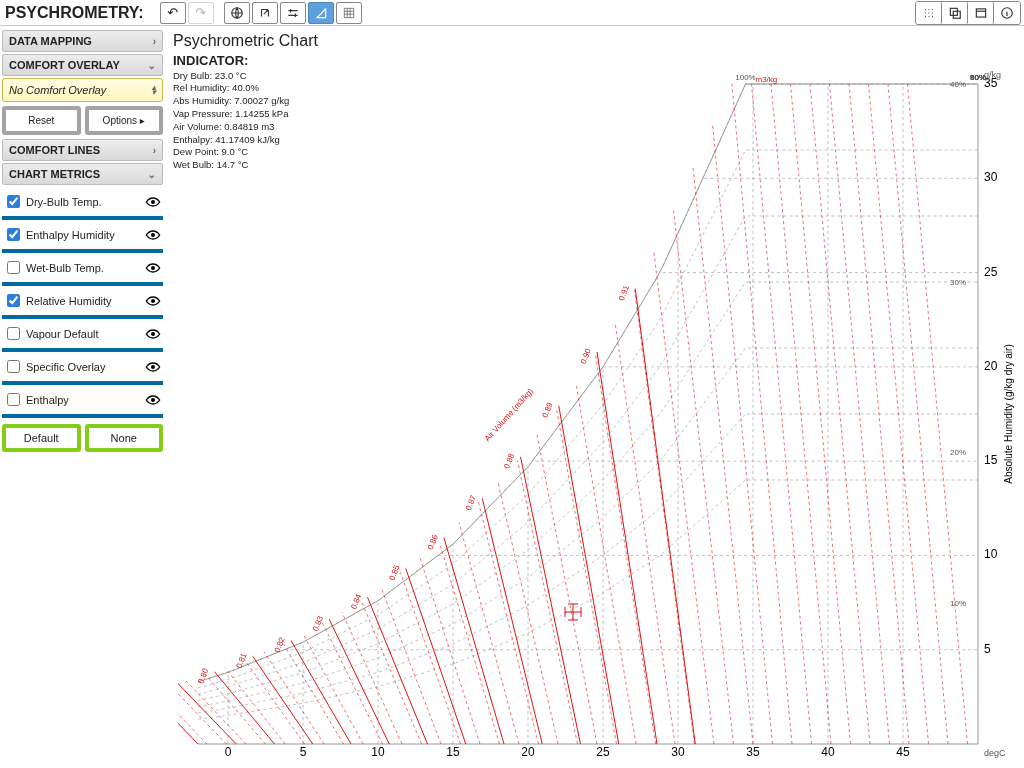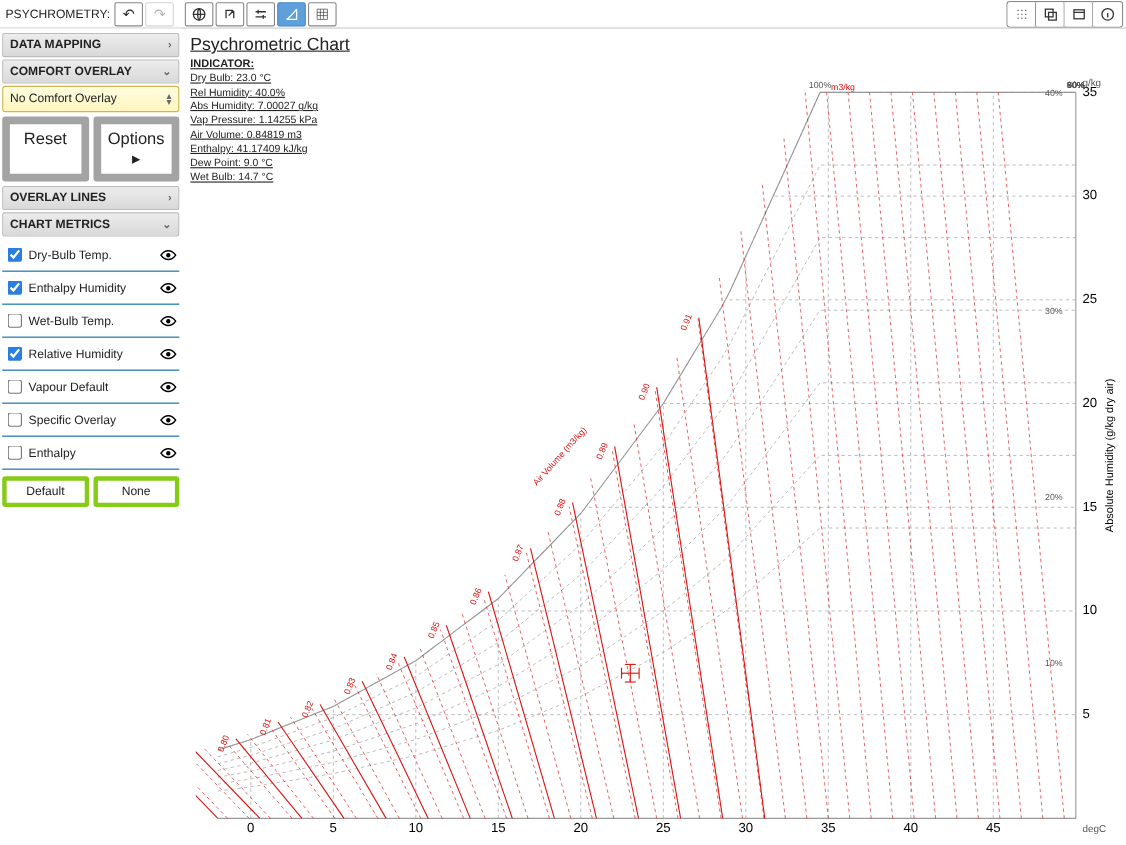--- a/index.html
+++ b/index.html
@@ -14,21 +14,21 @@
     background: #fff;
   }
   .toolbar {
     display: flex;
     align-items: center;
     padding: 1px 3px;
     border-bottom: 1px solid #ccc;
     background: #fff;
     height: 26px;
   }
-  .toolbar-label { font-weight: 400; font-size: 11px; margin-right: 4px; margin-left:2px;}
+  .toolbar-label { font-weight: 700; font-size: 16px; margin-right: 16px; margin-left:2px;}
   .tb-btn {
     border: 1px solid #888;
     background: #fff;
     width: 26px;
     height: 22px;
     margin-right: 2px;
     display: inline-flex;
     align-items: center;
     justify-content: center;
     font-size: 13px;
@@ -68,45 +68,46 @@
   .overlay-select{
     width:100%;
     padding:5px 6px;
     border:1px solid #ccb64d;
     background: linear-gradient(#fffce0,#fff6c0);
     border-radius:3px;
     font-size:11px;
     display:flex;
     justify-content:space-between;
     align-items:center;
+    font-style:italic;
   }
   .btn-row{display:flex; gap:4px; margin-top:4px;}
   .btn{
     flex:1;
-    border:7px solid #a3a3a3;
+    border:4px solid #a3a3a3;
     background:#fff;
     padding:5px 2px;
-    font-size:15px;
+    font-size:10px;
     border-radius:3px;
     text-align:center;
     cursor:pointer;
   }
   .btn-sm{flex:1; border:4px solid #84cc16; background:#fff; padding:4px; font-size:11px; border-radius:3px; display:flex; align-items:center; justify-content:center; cursor:pointer;}
   .metric-row{
     display:flex; align-items:center;
     padding:5px 1px;
-    border-bottom:1px solid #0369a1;
+    border-bottom:4px solid #0369a1;
     font-size:11px;
   }
   .chk{width:13px;height:13px;margin-right:6px; accent-color:#2a7de1;}
   .eye{ margin-left:auto; width:18px; height:14px; display:inline-flex; align-items:center; justify-content:center; cursor:pointer;}
-  .chart-area{flex:1; position:relative; padding:6px 0 0 8px;text-decoration:underline;}
+  .chart-area{flex:1; position:relative; padding:6px 0 0 8px;}
   .title{font-size:16px; font-weight:400; margin:0;}
   .indicator{font-size:9.5px; line-height:1.35; margin-top:2px;}
-  .indicator b{font-size:10px;}
+  .indicator b{font-size:13px;}
   svg.chart{position:absolute; right:6px; top:38px;}
   .gridline{stroke:#999; stroke-dasharray:3,3; stroke-width:.6;}
   .red-line{stroke:#d11; stroke-width:1;}
   .red-dash{stroke:#d11; stroke-width:.6; stroke-dasharray:3,3;}
   .frame{stroke:#999; fill:none; stroke-width:1;}
   .xlabel{font-size:10px; text-anchor:middle;}
   .ylabel{font-size:10px; text-anchor:middle;}
   .top-lbl{font-size:8px; text-anchor:middle; fill:#555;}
   .unit{font-size:9px; fill:#555;}
   .volume-lbl{font-size:8px; fill:#d11;}
@@ -197,21 +198,21 @@
       <div class="overlay-select">
         <span>No Comfort Overlay</span>
         <span style="font-size:9px;color:#666;line-height:5px;">▴<br>▾</span>
       </div>
       <div class="btn-row">
         <div class="btn">Reset</div>
         <div class="btn"><span>Options</span> ▸</div>
       </div>
     </div>
     <div class="panel-header">
-      <span>OVERLAY LINES</span>
+      <span>COMFORT LINES</span>
       <span class="chevron">›</span>
     </div>
     <div class="panel-header">
       <span>CHART METRICS</span>
       <span class="chevron">⌄</span>
     </div>
     <div class="panel-body" id="metrics">
         <div class="metric-row">
           <input type="checkbox" class="chk" checked="" style="">
           <span>Dry-Bulb Temp.</span>

